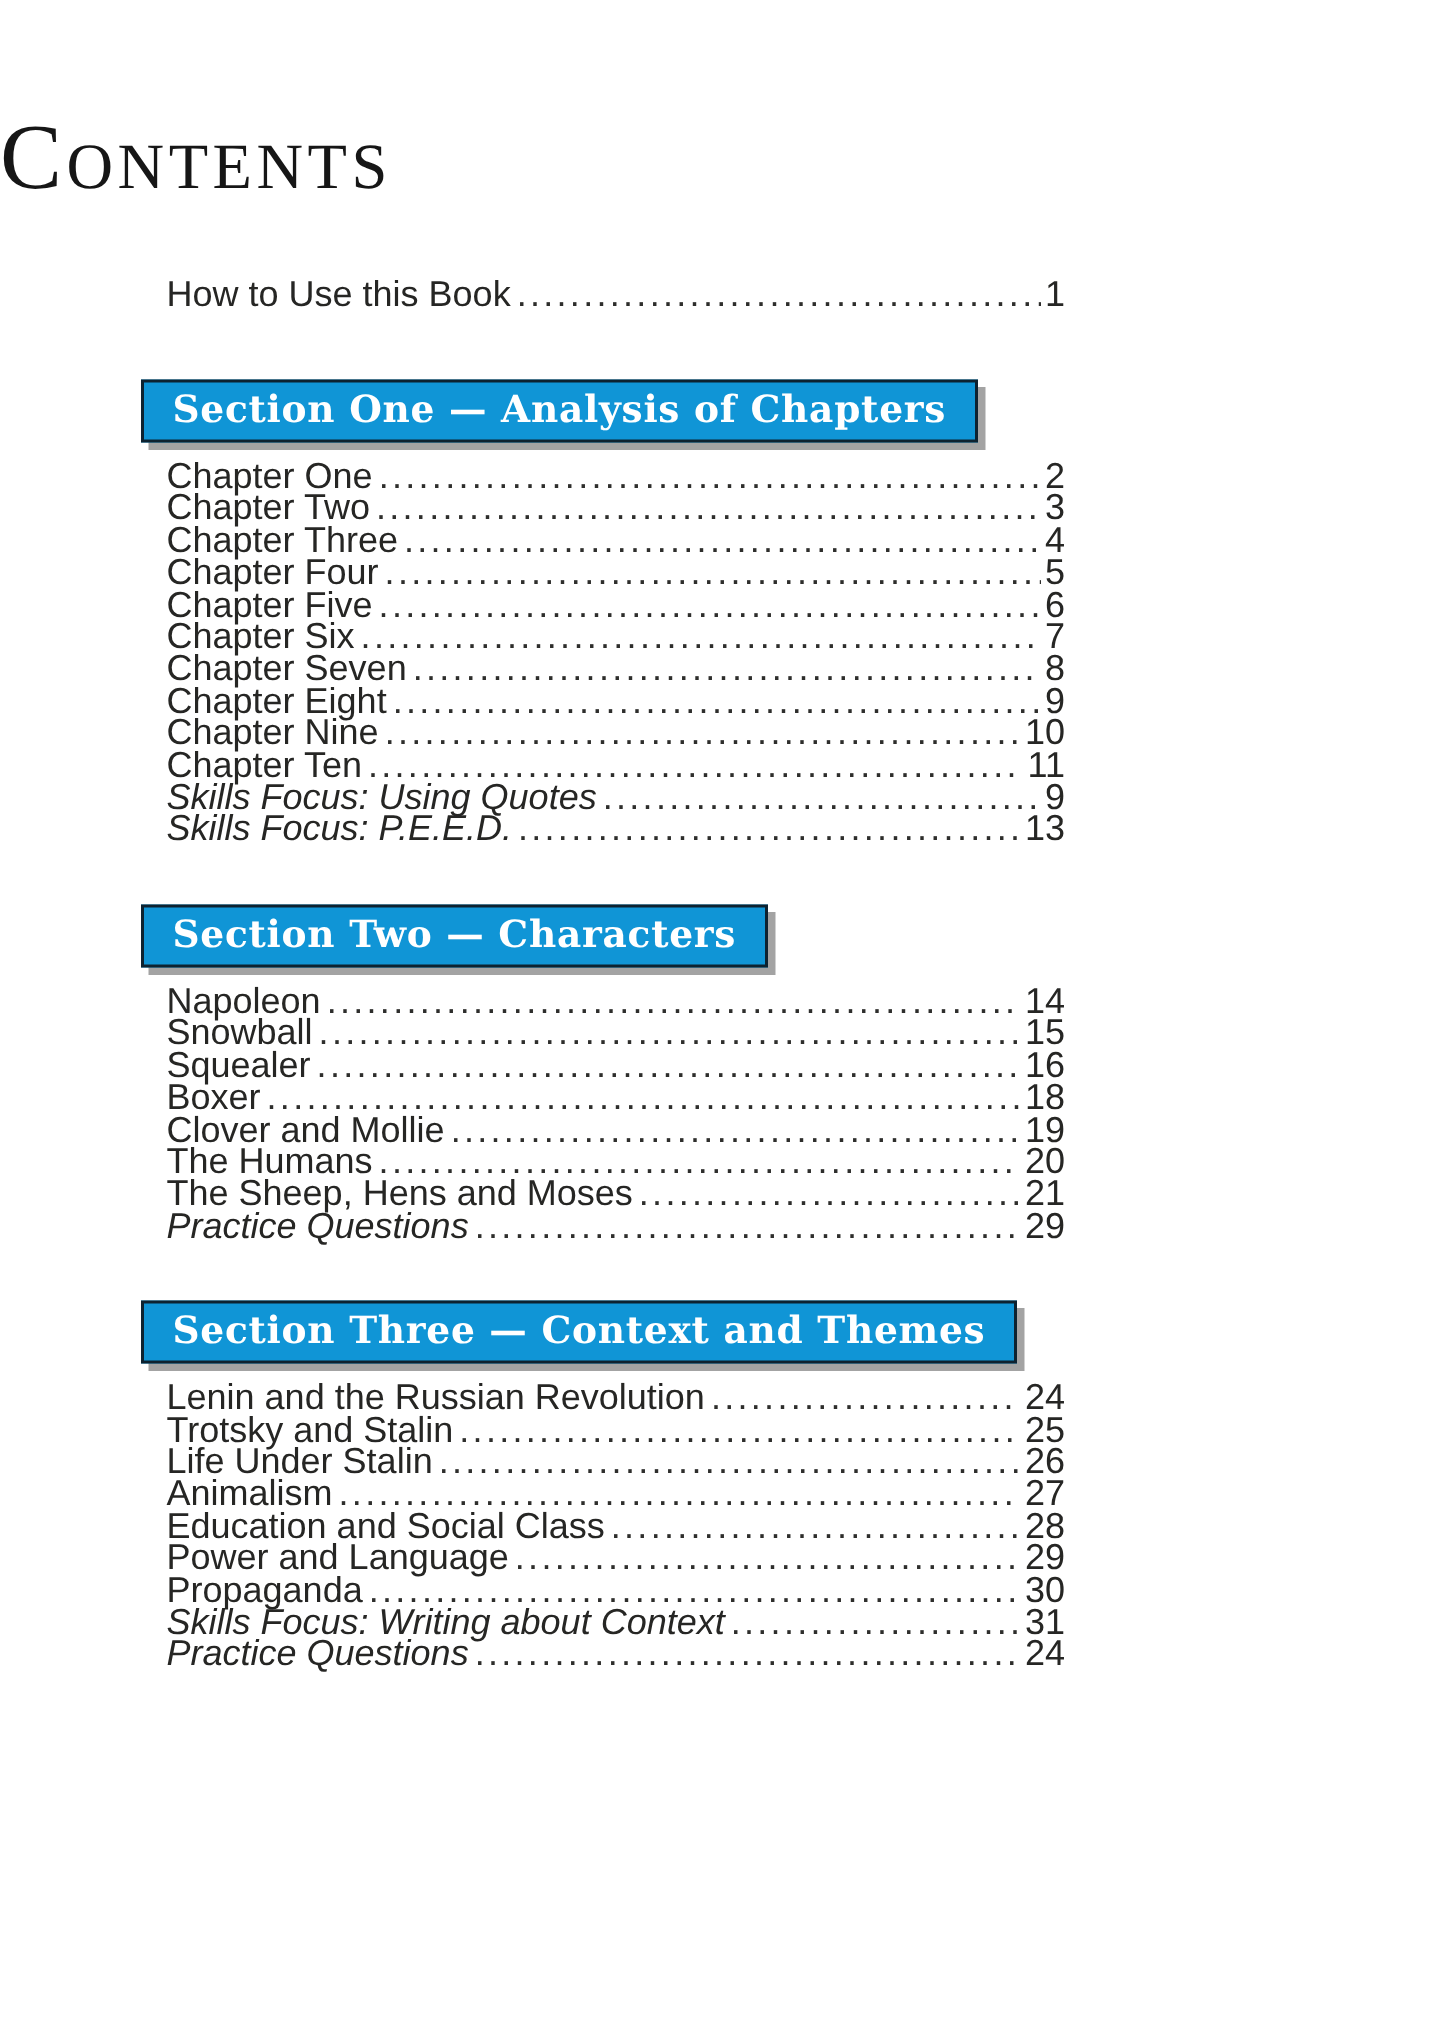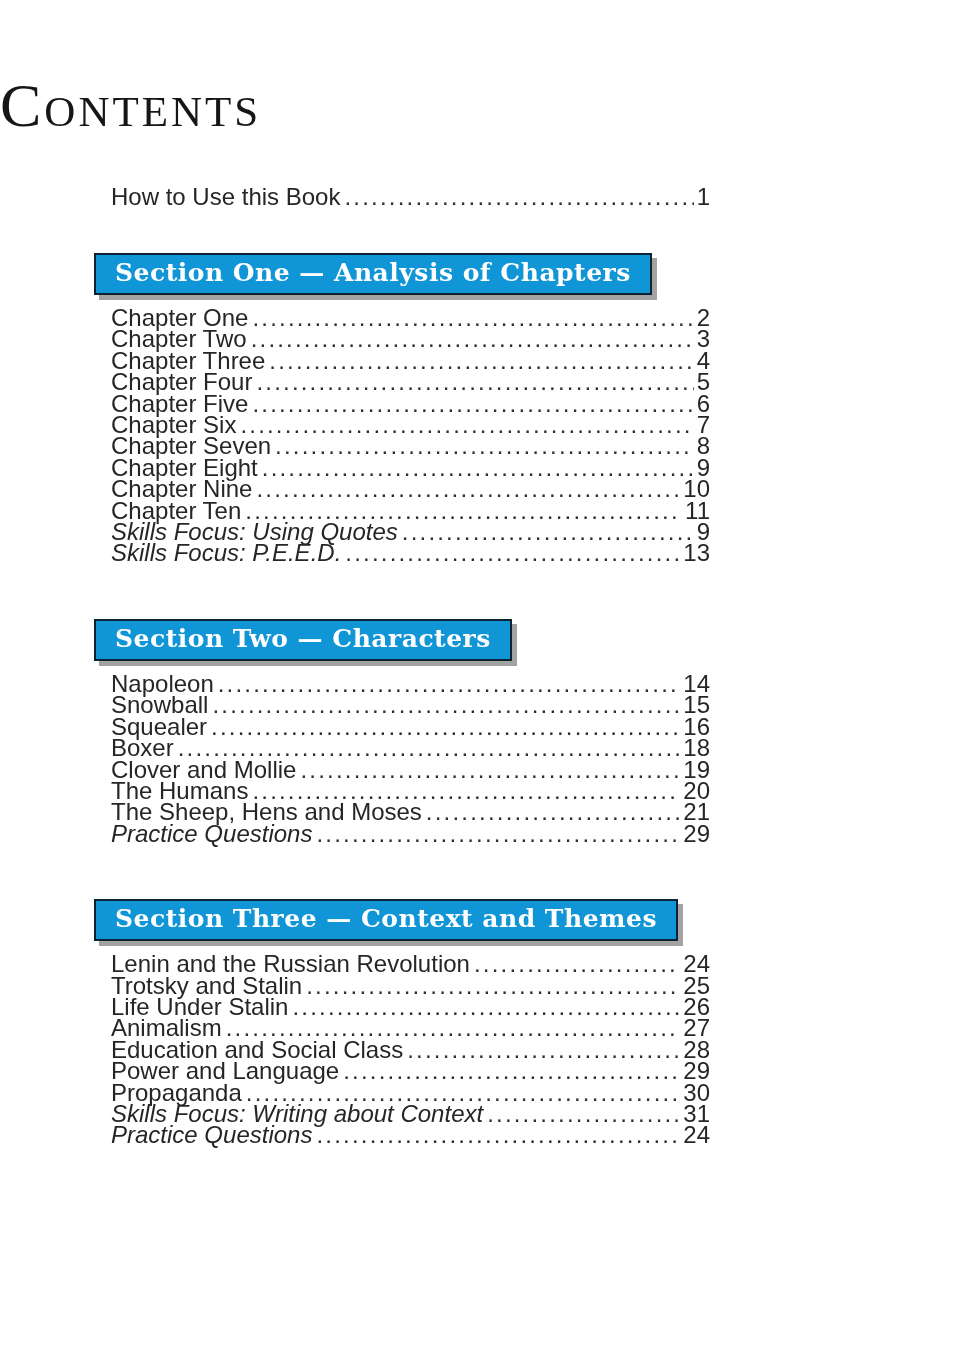--- a/index.html
+++ b/index.html
@@ -51,21 +51,21 @@
     overflow:hidden;
     white-space:nowrap;
     margin:0 3px 0 4px;
     letter-spacing:2.2px;
     color:#2e2e2c;
   }
   .dots::after{
     content:"..........................................................................................................................................................................";
   }
   .num{white-space:nowrap;font-style:normal;}
-  .toc-section{margin-top:55px;}
+  .toc-section{margin-top:39px;}
   .toc-section.first{margin-top:45px;}
   .section-header{
     display:inline-block;
     background:var(--blue);
     border:2px solid var(--border);
     box-shadow:5px 5px 0 var(--shadow);
     color:#ffffff;
     font-family:"DejaVu Serif", serif;
     font-weight:bold;
     font-size:25px;

